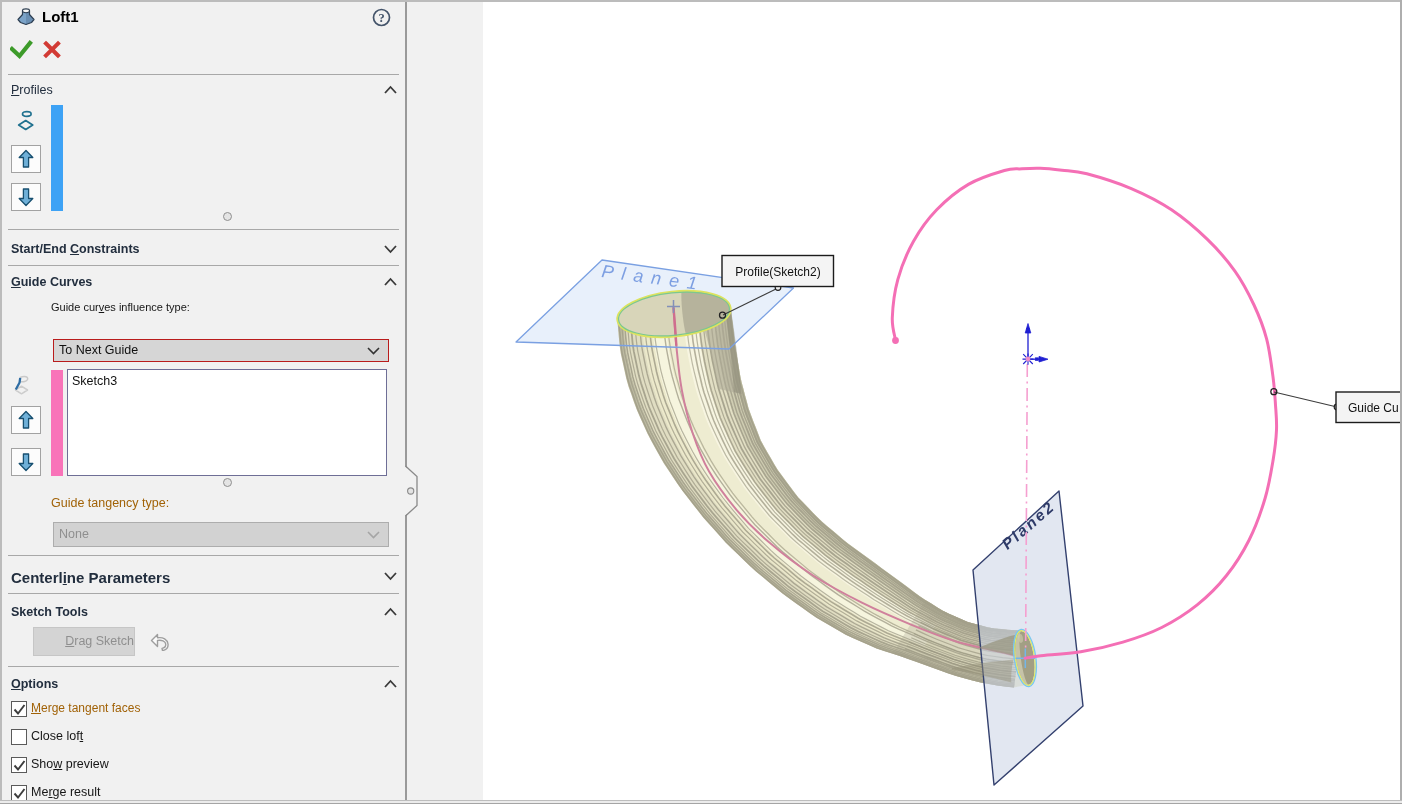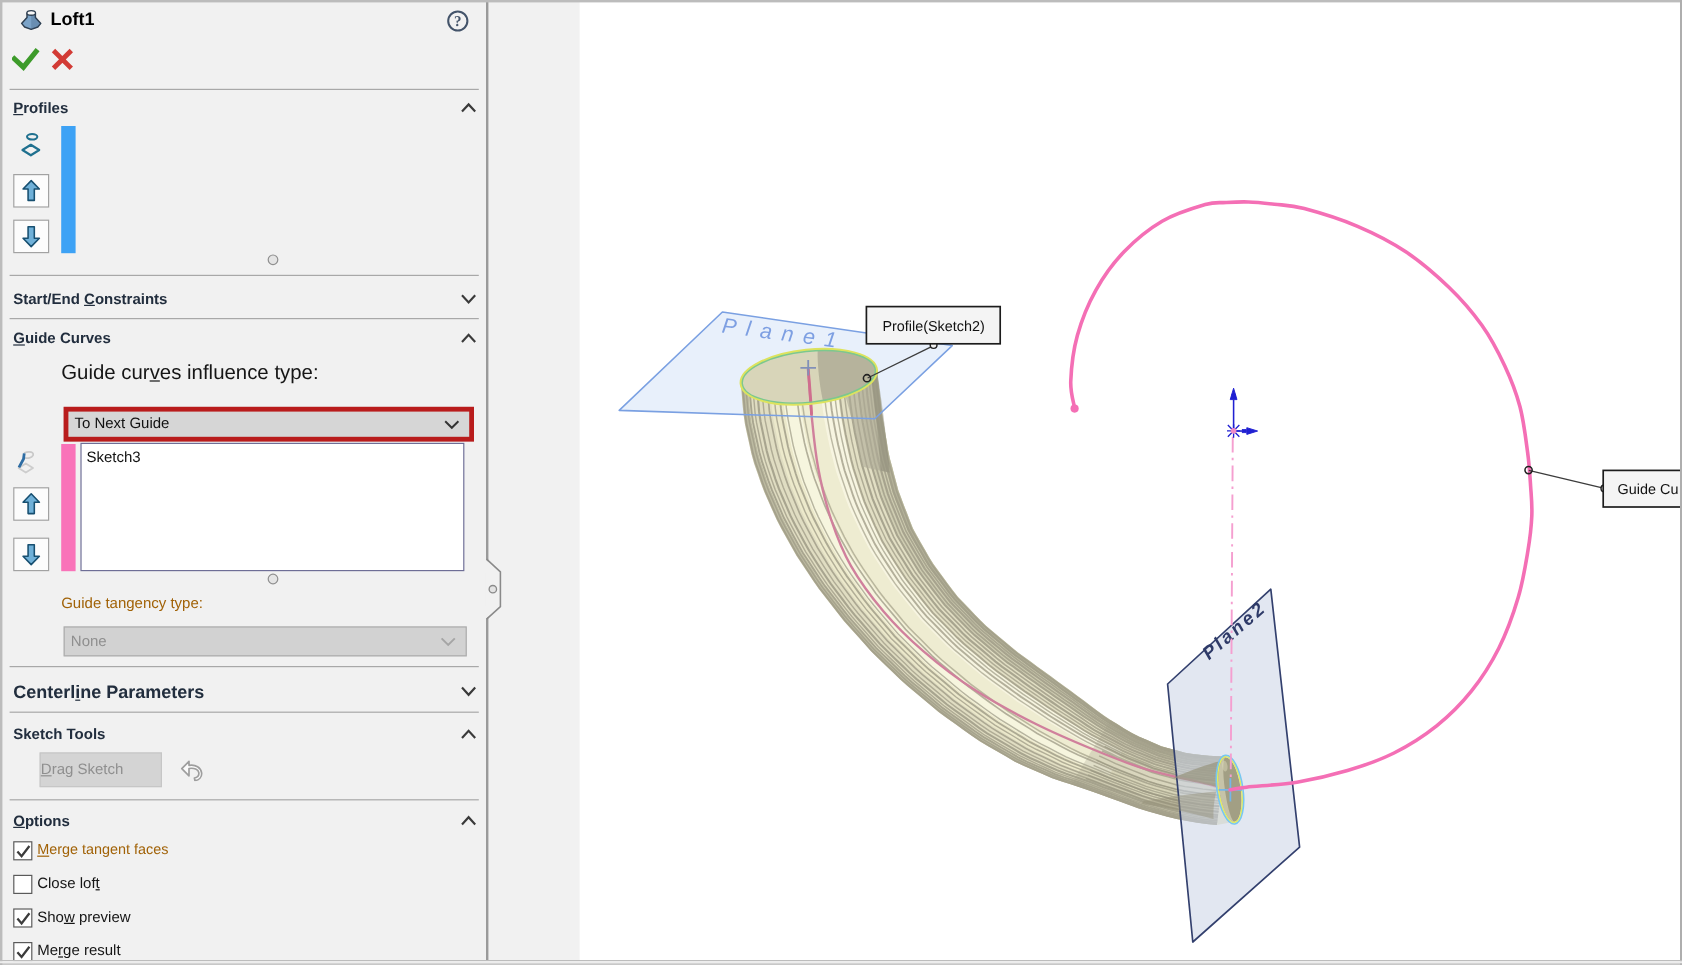--- a/index.html
+++ b/index.html
@@ -111,21 +111,21 @@
 <div style="position:absolute;left:42px;top:8px;font-size:15px;font-weight:bold;color:#000">Loft1</div>
 <svg style="position:absolute;left:372px;top:8px" width="19" height="19">
         <circle cx="9.5" cy="9.5" r="8" fill="none" stroke="#44546a" stroke-width="1.7"></circle>
         <text x="9.5" y="14" font-family="Liberation Serif,serif" font-size="12.5" font-weight="bold" fill="#44546a" text-anchor="middle">?</text>
       </svg>
 <svg style="position:absolute;left:10px;top:40px" width="60" height="20">
         <path d="M 2,9 L 9.5,16 L 20,3" fill="none" stroke="#3d9b2a" stroke-width="4.2" stroke-linecap="square"></path>
         <path d="M 36,3.5 L 48,15.5 M 48,3.5 L 36,15.5" stroke="#d23b35" stroke-width="4" stroke-linecap="square"></path>
       </svg>
 <div style="position:absolute;left:8px;top:74px;width:391px;height:1px;background:#a8a8a8"></div>
-<div style="position:absolute;left:11px;top:83px;font-size:12.5px;font-weight:bold;color:#222e3e"><u>P</u>rofiles</div>
+<div style="position:absolute;left:11px;top:83px;font-size:12.5px;font-weight:normal;color:#222e3e"><u>P</u>rofiles</div>
 <svg style="position:absolute;left:0;top:0" width="406" height="800">
         <path d="M 385,93 l 5.5,-6 l 5.5,6" fill="none" stroke="#3a3a3a" stroke-width="1.8"></path>
       </svg>
 <svg style="position:absolute;left:16px;top:105px" width="22" height="28">
         <ellipse cx="10.8" cy="9" rx="4.3" ry="2.3" fill="none" stroke="#20718f" stroke-width="1.7"></ellipse>
         <path d="M 9.7,15.6 L 16.7,20 L 9.7,24.4 L 2.7,20 Z" fill="none" stroke="#20718f" stroke-width="1.8" stroke-linejoin="round"></path>
       </svg>
 <div style="position:absolute;left:51px;top:105px;width:12px;height:106px;background:#3da2f5"></div>
 <div style="position:absolute;left:11px;top:145px;width:28px;height:26px;background:#fcfcfc;border:1px solid #a2a2a2"><svg width="28" height="26">
           <path d="M 14,4.5 L 20.8,11.5 L 16.6,11.5 L 16.6,21 L 11.4,21 L 11.4,11.5 L 7.2,11.5 Z" fill="#6fb0d8" stroke="#174f70" stroke-width="1.3" stroke-linejoin="round"></path>
@@ -137,22 +137,22 @@
 <div style="position:absolute;left:8px;top:229px;width:391px;height:1px;background:#a8a8a8"></div>
 <div style="position:absolute;left:11px;top:242px;font-size:12.5px;font-weight:bold;color:#222e3e">Start/End <u>C</u>onstraints</div>
 <svg style="position:absolute;left:0;top:0" width="406" height="800">
         <path d="M 385,246 l 5.5,6 l 5.5,-6" fill="none" stroke="#3a3a3a" stroke-width="1.8"></path>
       </svg>
 <div style="position:absolute;left:8px;top:265px;width:391px;height:1px;background:#a8a8a8"></div>
 <div style="position:absolute;left:11px;top:275px;font-size:12.5px;font-weight:bold;color:#222e3e"><u>G</u>uide Curves</div>
 <svg style="position:absolute;left:0;top:0" width="406" height="800">
         <path d="M 385,285 l 5.5,-6 l 5.5,6" fill="none" stroke="#3a3a3a" stroke-width="1.8"></path>
       </svg>
-<div style="position:absolute;left:51px;top:301px;font-size:17px;color:#161616">Guide cur<u>v</u>es influence type:</div>
-<div style="position:absolute;left:53px;top:339px;width:334px;height:21px;background:#d6d6d6;border:4px solid #b91c1c">
+<div style="position:absolute;left:51px;top:301px;font-size:11px;color:#161616">Guide cur<u>v</u>es influence type:</div>
+<div style="position:absolute;left:53px;top:339px;width:334px;height:21px;background:#d6d6d6;border:1px solid #b91c1c">
         <div style="position:absolute;left:5px;top:3px;font-size:12.5px;color:#111">To Next Guide</div>
         <svg style="position:absolute;right:8px;top:7px" width="13" height="8">
           <path d="M 1,1 l 5.5,5.5 L 12,1" fill="none" stroke="#333" stroke-width="1.6"></path>
         </svg>
       </div>
 <svg style="position:absolute;left:10px;top:371px" width="26" height="28">
         <path d="M 10,6.5 C 15,4.5 18.5,6 17.5,8.5 C 16.6,10.5 13,11.2 10.5,10.5" fill="none" stroke="#c9c9c9" stroke-width="1.5"></path>
         <path d="M 5.5,19 L 11.5,15.2 L 17.5,19 L 11.5,22.8 Z" fill="none" stroke="#cdcdcd" stroke-width="1.5" stroke-linejoin="round"></path>
         <path d="M 10.2,6.8 L 9.6,11.5 L 5.8,18.5" fill="none" stroke="#2e6da4" stroke-width="2.3"></path>
       </svg>
@@ -177,21 +177,21 @@
 <div style="position:absolute;left:8px;top:555px;width:391px;height:1px;background:#a8a8a8"></div>
 <div style="position:absolute;left:11px;top:569px;font-size:15px;font-weight:bold;color:#222e3e">Centerl<u>i</u>ne Parameters</div>
 <svg style="position:absolute;left:0;top:0" width="406" height="800">
         <path d="M 385,573 l 5.5,6 l 5.5,-6" fill="none" stroke="#3a3a3a" stroke-width="1.8"></path>
       </svg>
 <div style="position:absolute;left:8px;top:593px;width:391px;height:1px;background:#a8a8a8"></div>
 <div style="position:absolute;left:11px;top:605px;font-size:12.5px;font-weight:bold;color:#222e3e">Sketch Tools</div>
 <svg style="position:absolute;left:0;top:0" width="406" height="800">
         <path d="M 385,615 l 5.5,-6 l 5.5,6" fill="none" stroke="#3a3a3a" stroke-width="1.8"></path>
       </svg>
-<div style="position:absolute;left:33px;top:627px;width:100px;height:27px;background:#d4d4d4;border:1px solid #c6c6c6;text-align:left;line-height:27px;font-size:12.5px;color:#8f8f8f"><u>D</u>rag Sketch</div>
+<div style="position:absolute;left:33px;top:627px;width:100px;height:27px;background:#d4d4d4;border:1px solid #c6c6c6;text-align:right;line-height:27px;font-size:12.5px;color:#8f8f8f"><u>D</u>rag Sketch</div>
 <svg style="position:absolute;left:148px;top:631px" width="24" height="20" viewBox="0 0 24 20">
         <path d="M 3.5,9.5 L 9.5,3.5 L 9.5,6.8 C 15,5.8 19.5,8.8 20,13 C 20.4,16.5 18,19 14.5,19.6 L 14,17.4 C 16.5,16.9 18,15.2 17.7,12.9 C 17.3,10.2 13.8,8.6 9.5,9.4 L 9.5,15.5 Z" fill="#fbfbfb" stroke="#9e9e9e" stroke-width="1.4" stroke-linejoin="round"></path>
       </svg>
 <div style="position:absolute;left:8px;top:666px;width:391px;height:1px;background:#a8a8a8"></div>
 <div style="position:absolute;left:11px;top:677px;font-size:12.5px;font-weight:bold;color:#222e3e"><u>O</u>ptions</div>
 <svg style="position:absolute;left:0;top:0" width="406" height="800">
         <path d="M 385,687 l 5.5,-6 l 5.5,6" fill="none" stroke="#3a3a3a" stroke-width="1.8"></path>
       </svg>
 <div style="position:absolute;left:11px;top:701px;width:14px;height:14px;background:#fff;border:1.5px solid #5a5a5a"><svg width="15" height="15">
           <path d="M 2.5,7.5 L 6,11.5 L 12.5,3" fill="none" stroke="#3c3c3c" stroke-width="1.9"></path>

